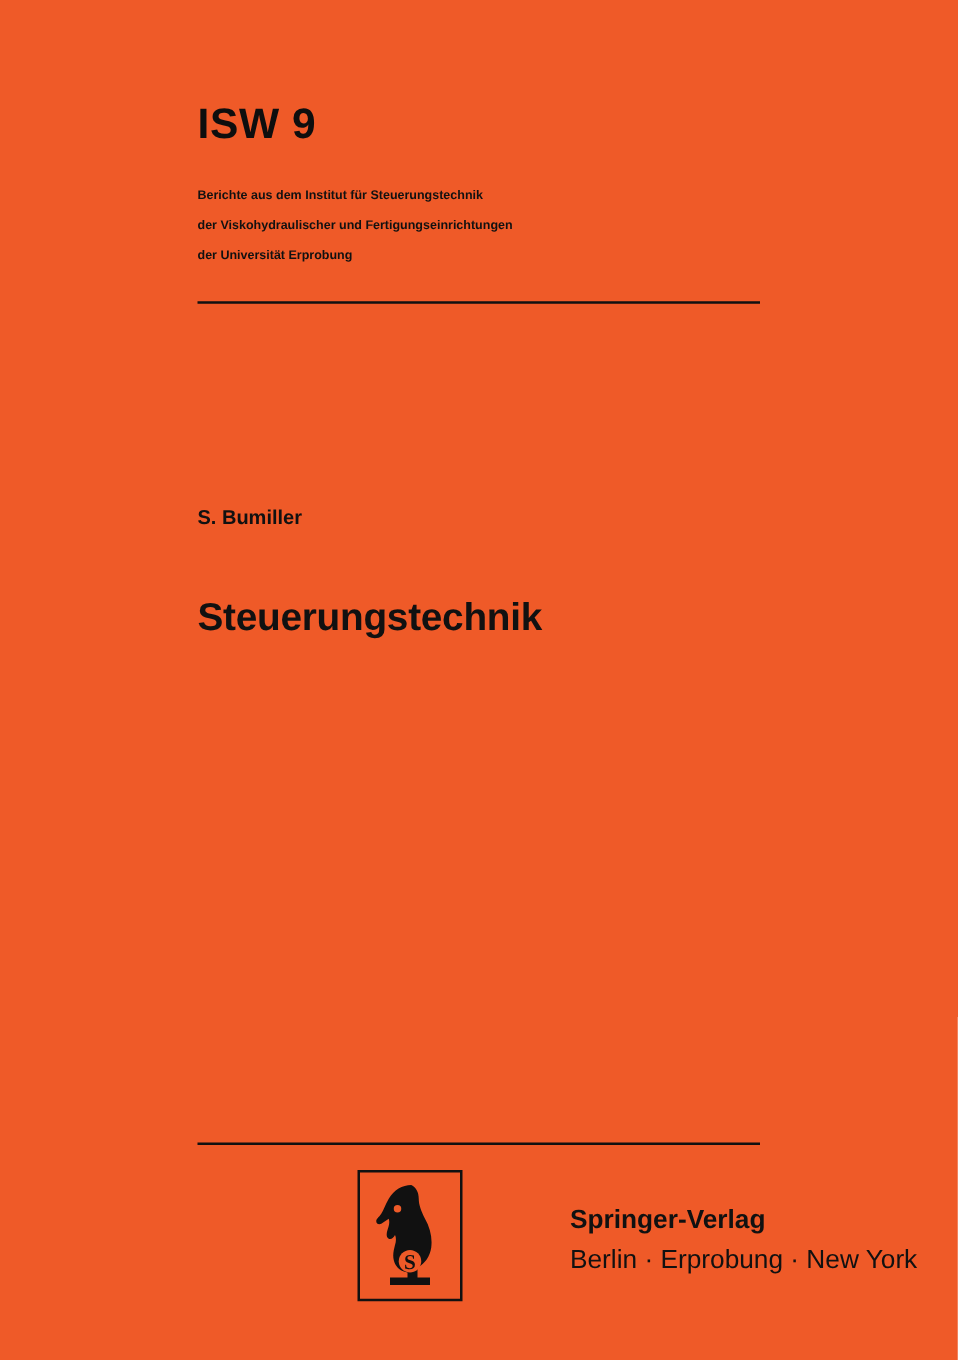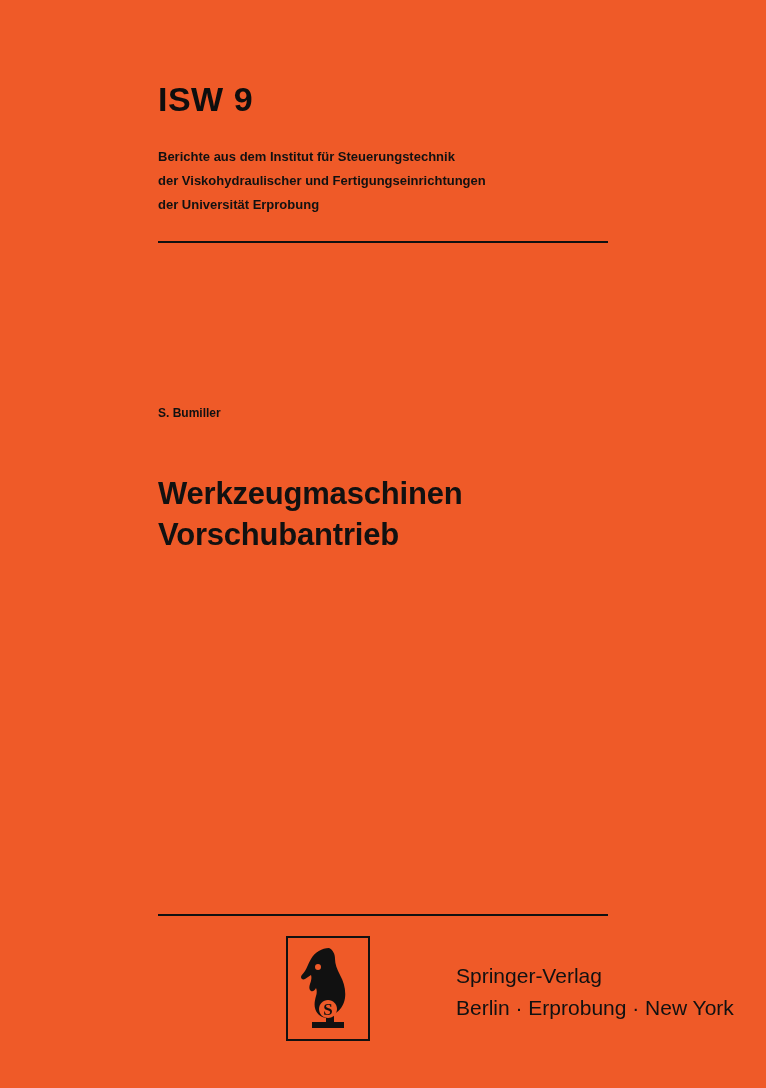--- a/index.html
+++ b/index.html
@@ -35,21 +35,21 @@
     font-size: 34px;
     font-weight: bold;
     color: #0e0e0e;
     letter-spacing: 0.5px;
   }
   .series-desc {
     position: absolute;
     left: 0;
     top: 117px;
     width: 480px;
-    font-size: 13px;
+    font-size: 10px;
     font-weight: bold;
     color: #111111;
     line-height: 24px;
   }
   .rule {
     position: absolute;
     left: 0;
     width: 450px;
     height: 2px;
     background: #111111;
@@ -57,21 +57,21 @@
   .rule-top {
     top: 213px;
   }
   .rule-bottom {
     top: 886px;
   }
   .author {
     position: absolute;
     left: 0;
     top: 378px;
-    font-size: 12px;
+    font-size: 16px;
     font-weight: bold;
     color: #111111;
   }
   .title {
     position: absolute;
     left: 0;
     top: 445px;
     width: 520px;
     font-size: 31px;
     font-weight: bold;
@@ -93,20 +93,21 @@
     top: 908px;
     width: 330px;
   }
   .publisher-name {
     position: absolute;
     left: 170px;
     top: 28px;
     font-size: 21px;
     color: #111111;
     white-space: nowrap;
+    font-weight: bold;
   }
   .publisher-cities {
     position: absolute;
     left: 170px;
     top: 60px;
     font-size: 21px;
     color: #111111;
     white-space: nowrap;
   }
   .logo {
@@ -134,22 +135,21 @@
       <div>Berichte aus dem Institut für Steuerungstechnik</div>
       <div>der Viskohydraulischer und Fertigungseinrichtungen</div>
       <div>der Universität Erprobung</div>
     </div>
 
     <div class="rule rule-top"></div>
 
     <div class="author">S. Bumiller</div>
 
     <div class="title">
-      <div>Werkzeugmaschinen</div>
-      <div>Vorschubantrieb</div>
+      <div>Steuerungstechnik</div>
     </div>
 
 
     <div class="rule rule-bottom"></div>
 
     <div class="publisher-block">
       <div class="logo">
         <svg width="80" height="101" viewBox="0 0 80 101" xmlns="http://www.w3.org/2000/svg">
           <g fill="#111111">
             <path d="M41 10 C34 10 27 14 23 21 C20 26 19 30 17 33 C15 36 13 37 13 39 C13 41 15 42 17 41 C19 40 21 38 23 37 C24 40 23 43 22 46 C21 49 21 52 23 53 C25 54 27 52 28 50 C29 52 29 55 28 58 C27 62 26 66 27 70 C28 75 32 79 38 80 L38 84 L24 84 L24 90 L56 90 L56 84 L46 84 L46 76 C52 73 56 67 57 60 C58 52 56 44 52 37 C49 31 47 26 47 21 C47 16 45 12 41 10 Z M30 26 C32 26 33 27 33 29 C33 31 32 32 30 32 C28 32 27 31 27 29 C27 27 28 26 30 26 Z"></path>

